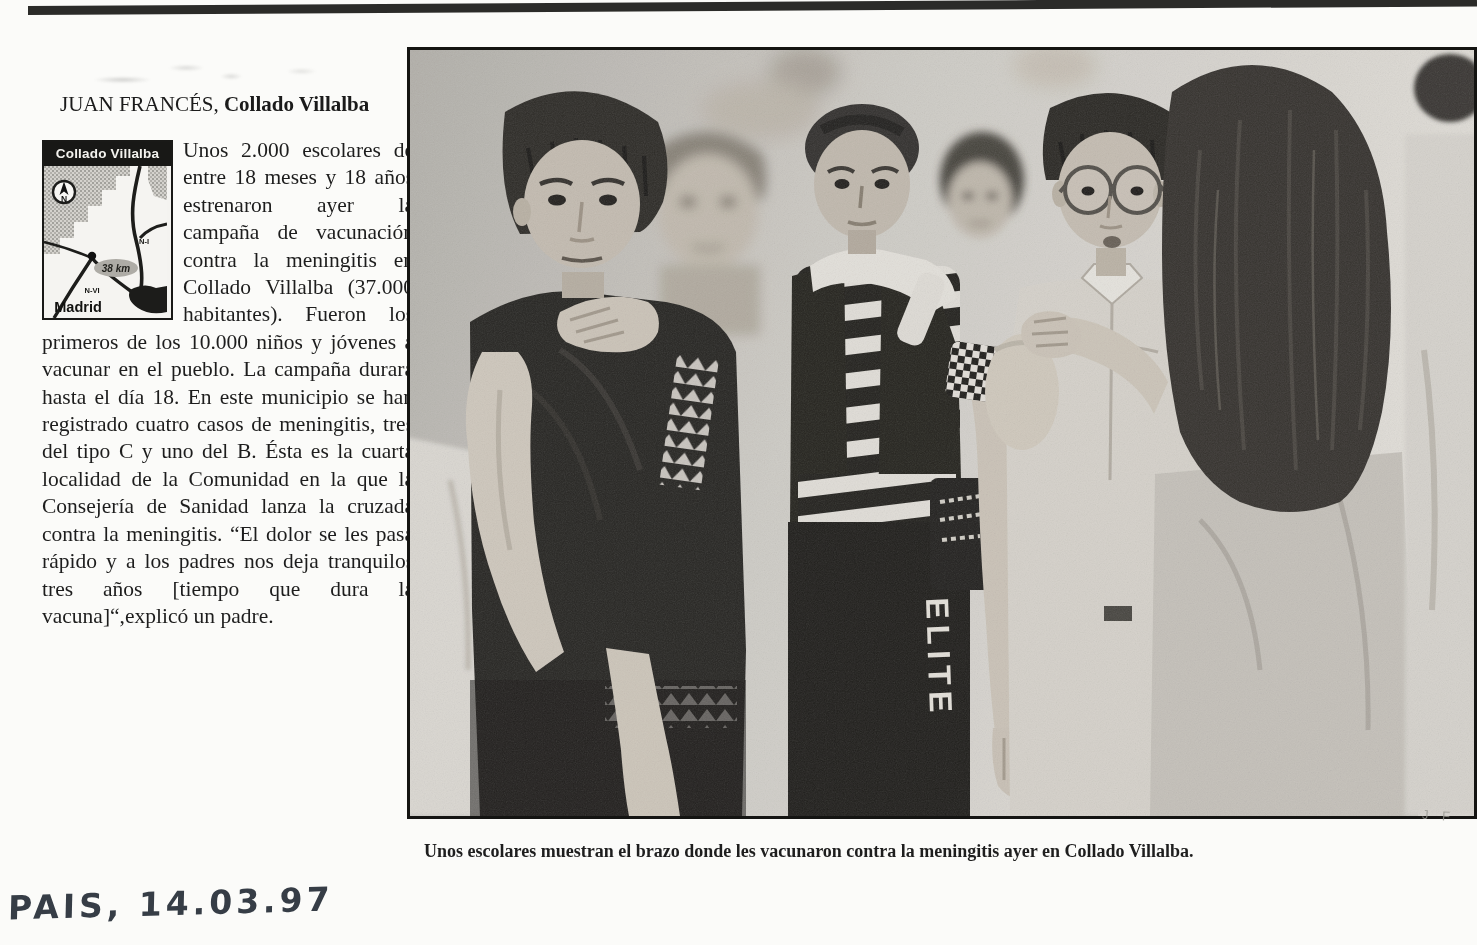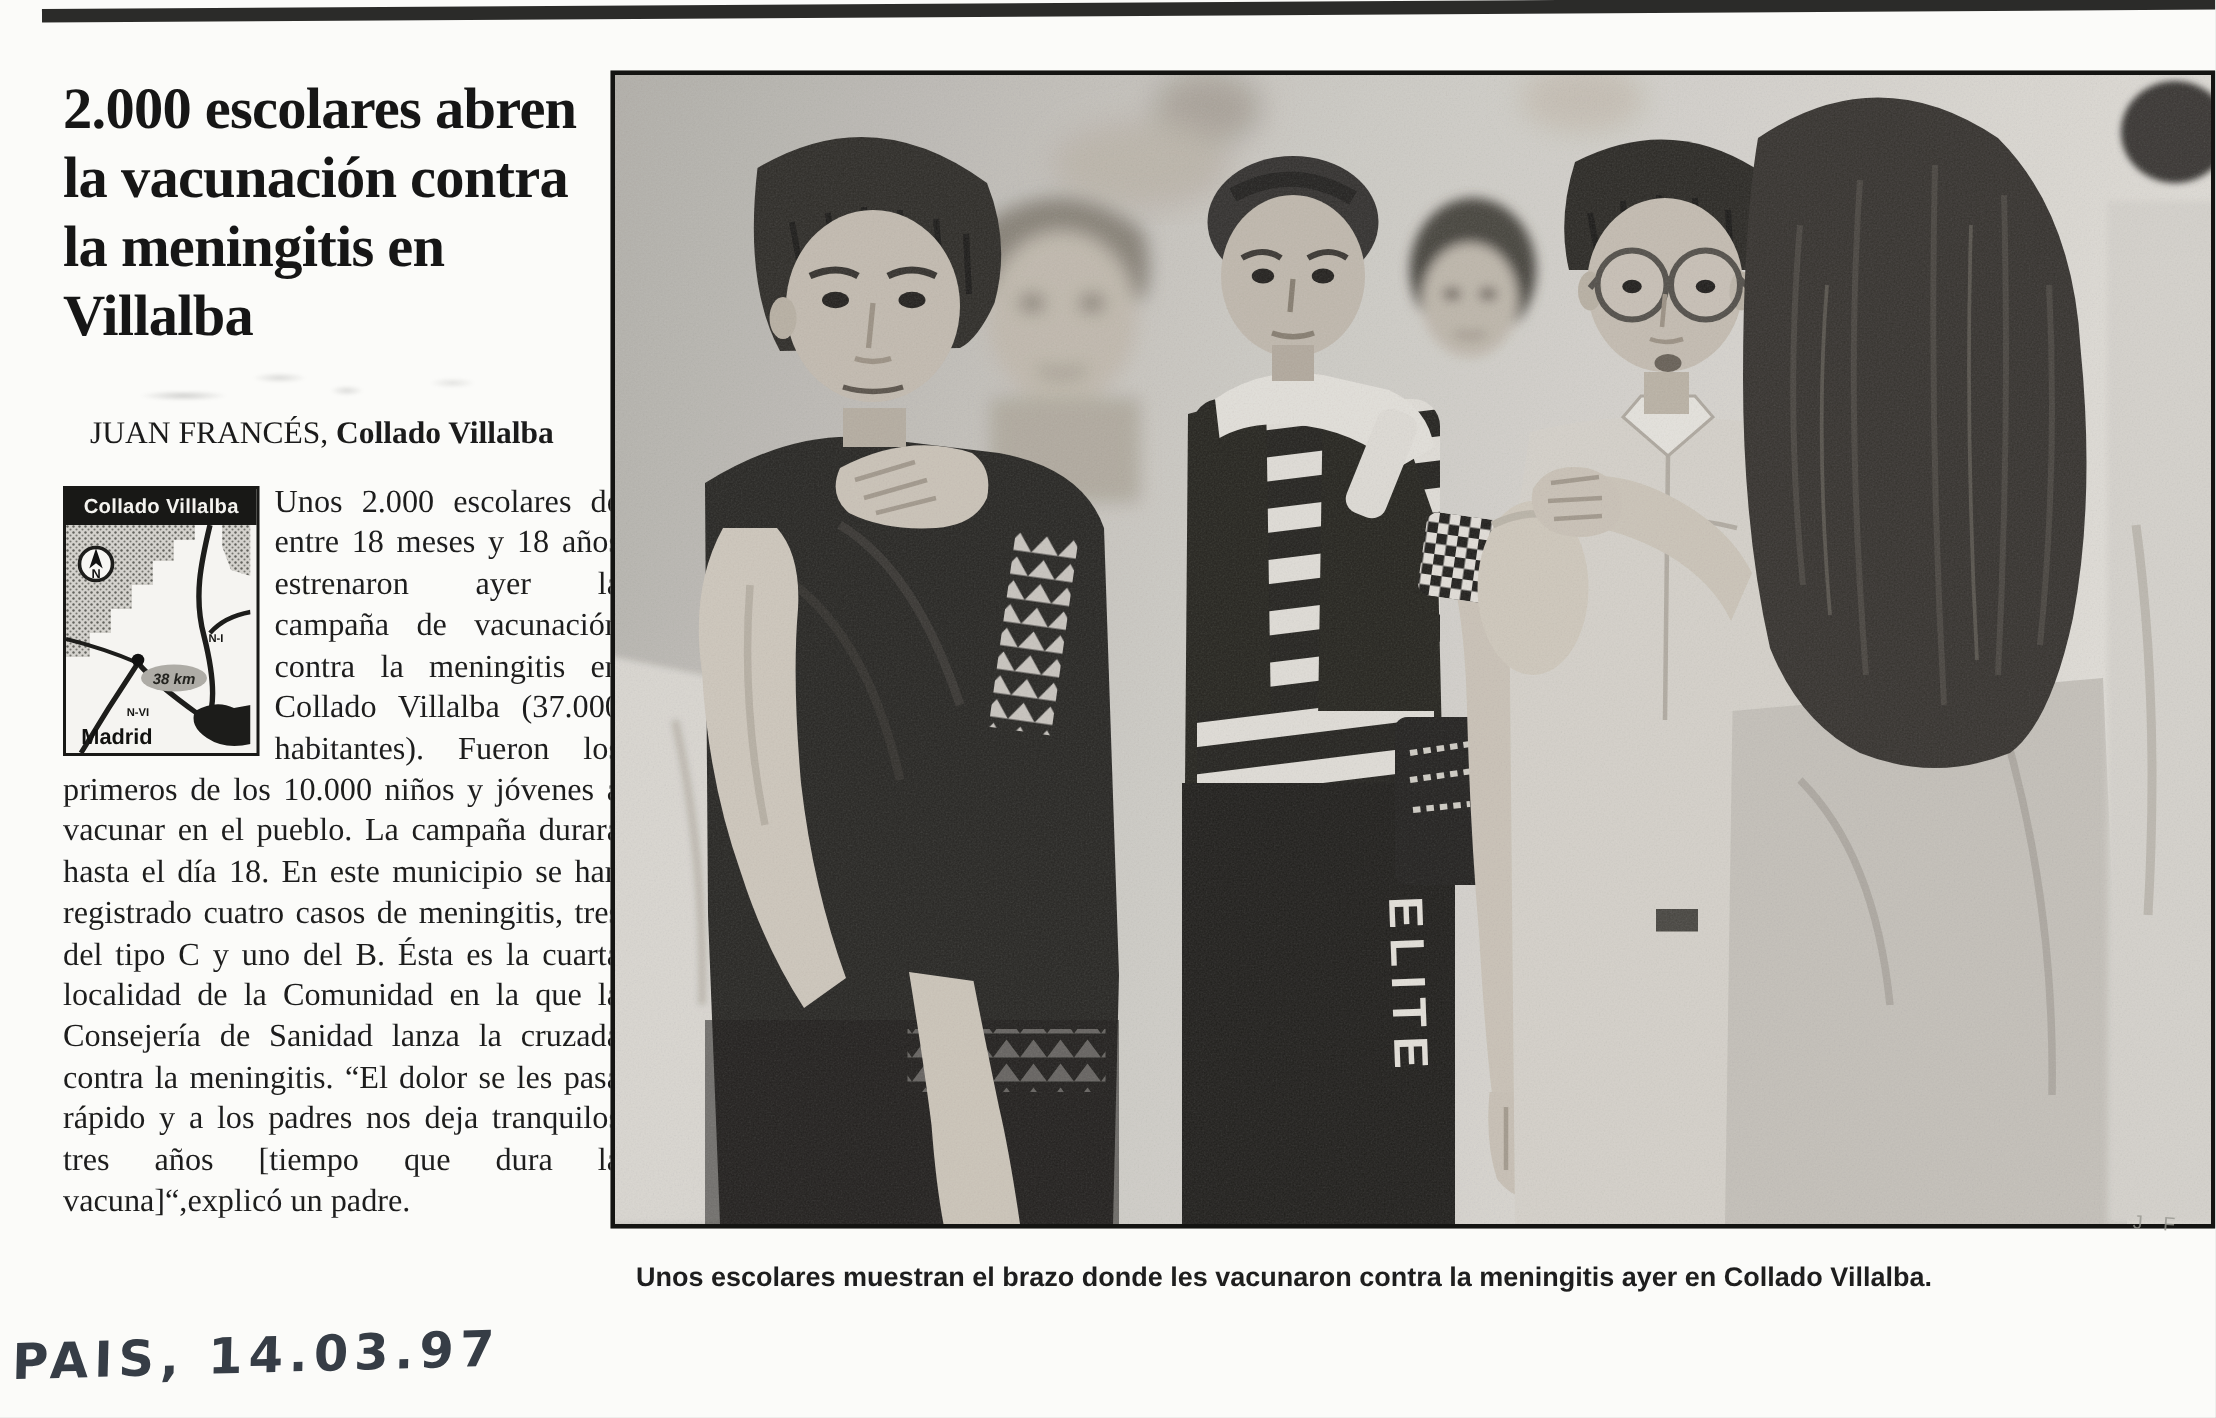--- a/index.html
+++ b/index.html
@@ -29,38 +29,37 @@
   .map-header{background:#181816;color:#f4f3ef;font-family:"Liberation Sans",sans-serif;
     font-weight:bold;font-size:13.5px;text-align:center;padding:3px 0 4px;letter-spacing:.2px;}
   .map-box svg{display:block;}
 
   
   .photo-frame{position:absolute;left:407px;top:47px;width:1070px;height:772px;
     border:3px solid #141412;box-sizing:border-box;background:#cbc9c4;}
   .photo-frame svg{display:block;width:100%;height:100%;}
 
   .caption{position:absolute;left:424px;top:841px;width:1045px;
-    font-family:Liberation Sans, sans-serif;font-weight:bold;font-size:18px;color:#1e1e1e;}
+    font-family:Liberation Serif, serif;font-weight:bold;font-size:18px;color:#1e1e1e;}
 
   .corner-mark{position:absolute;left:1422px;top:808px;font-family:"Liberation Sans",sans-serif;
     font-size:13px;color:#96968f;letter-spacing:5px;transform:rotate(4deg);opacity:.8;}
 
   .handwritten{position:absolute;left:8px;top:884px;font-family:"DejaVu Sans",sans-serif;
     font-weight:bold;font-size:33px;color:#363d46;letter-spacing:4px;
     transform:rotate(-1.6deg) skewX(-3deg);}
 </style>
 </head>
 <body>
 
 <div class="page">
 
   <div class="top-rule"></div>
 
   <div class="article-col">
-    <h1 class="headline">2.000 escolares abren la vacunación contra la meningitis en Villalba</h1>
     <div class="smudge"></div>
     <div class="byline">
       <span>JUAN FRANCÉS,</span>
       <span class="loc">Collado Villalba</span>
     </div>
 
     <div class="body-text" lang="es">
       
       <div class="map-box">
         <div class="map-header">Collado Villalba</div>

